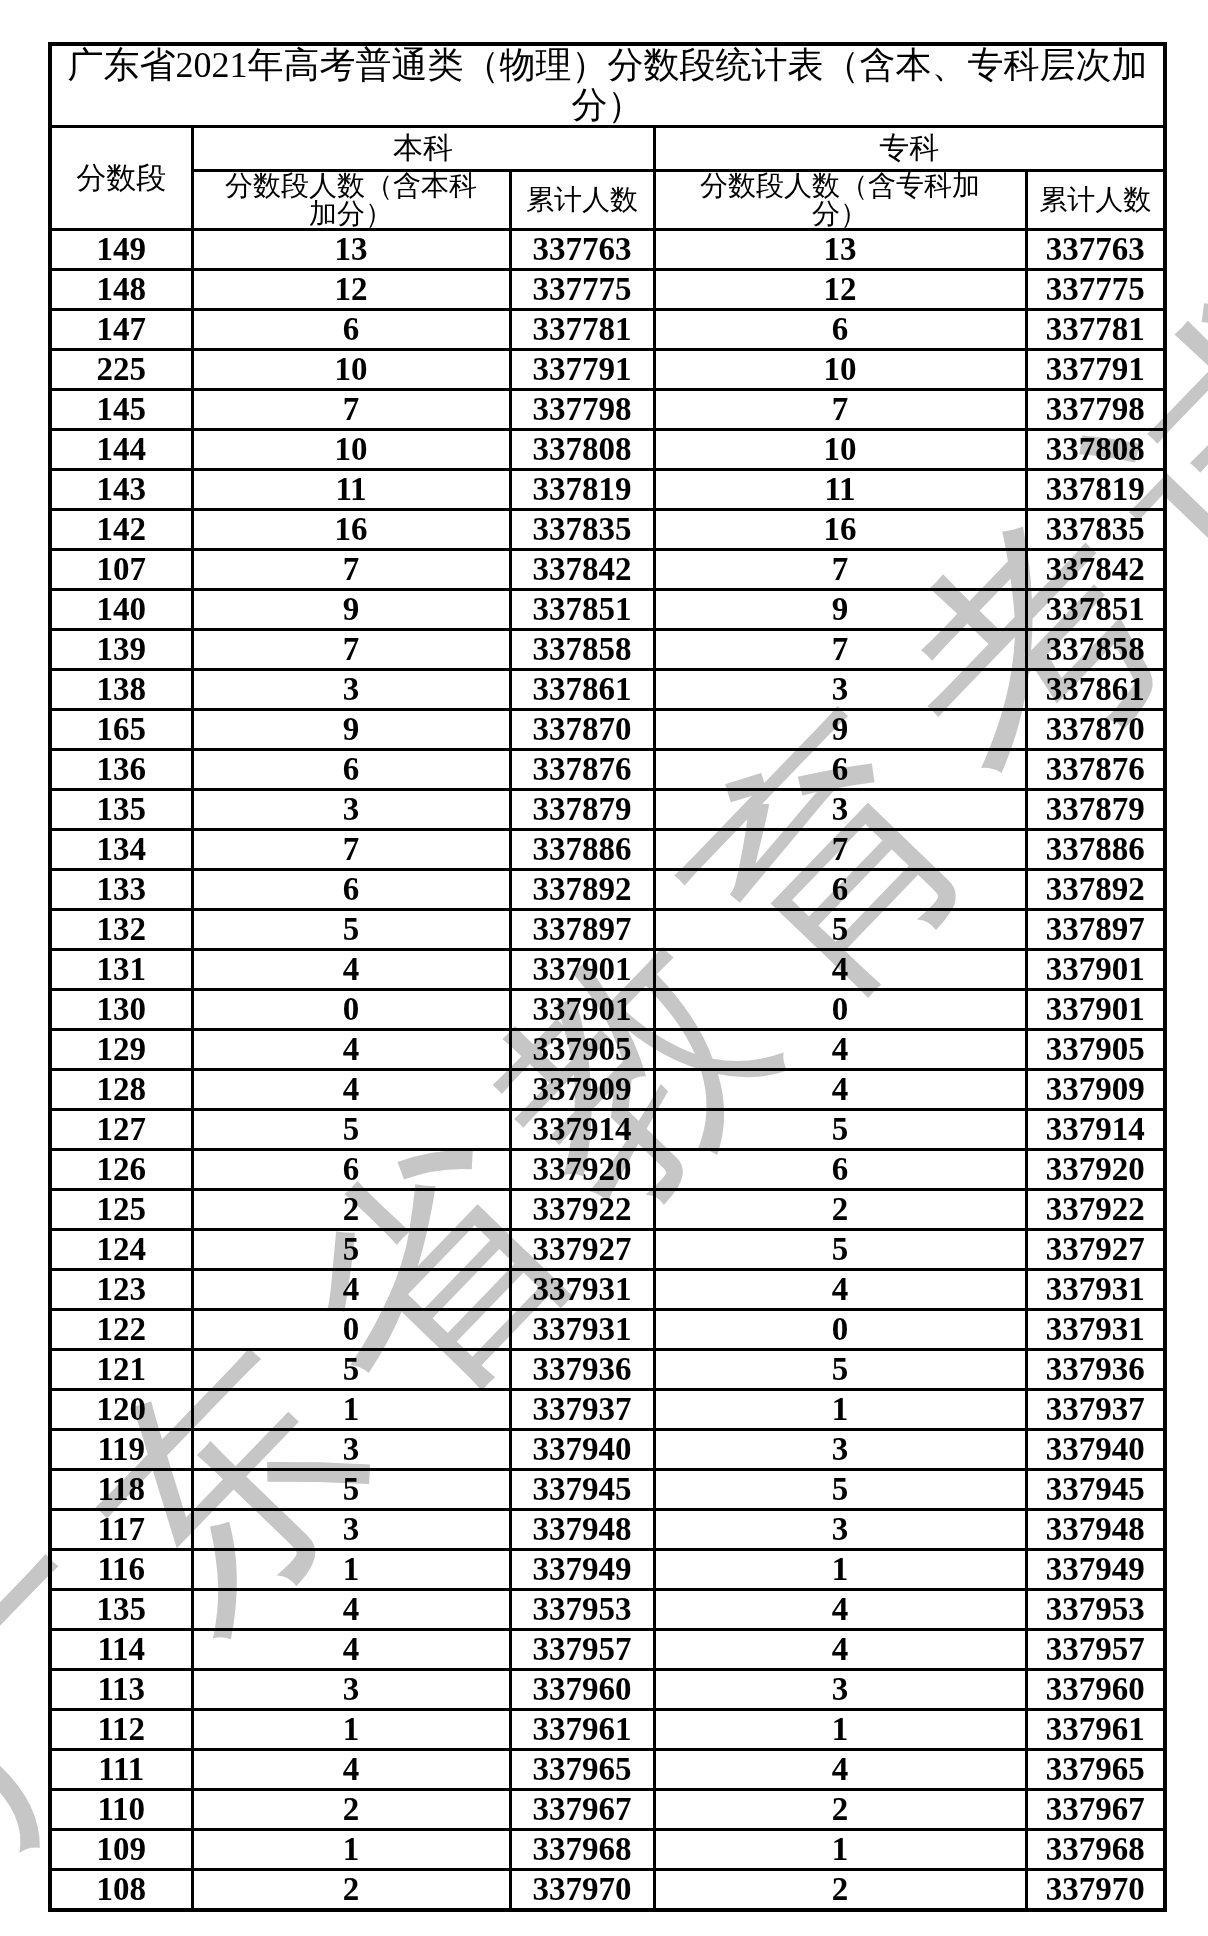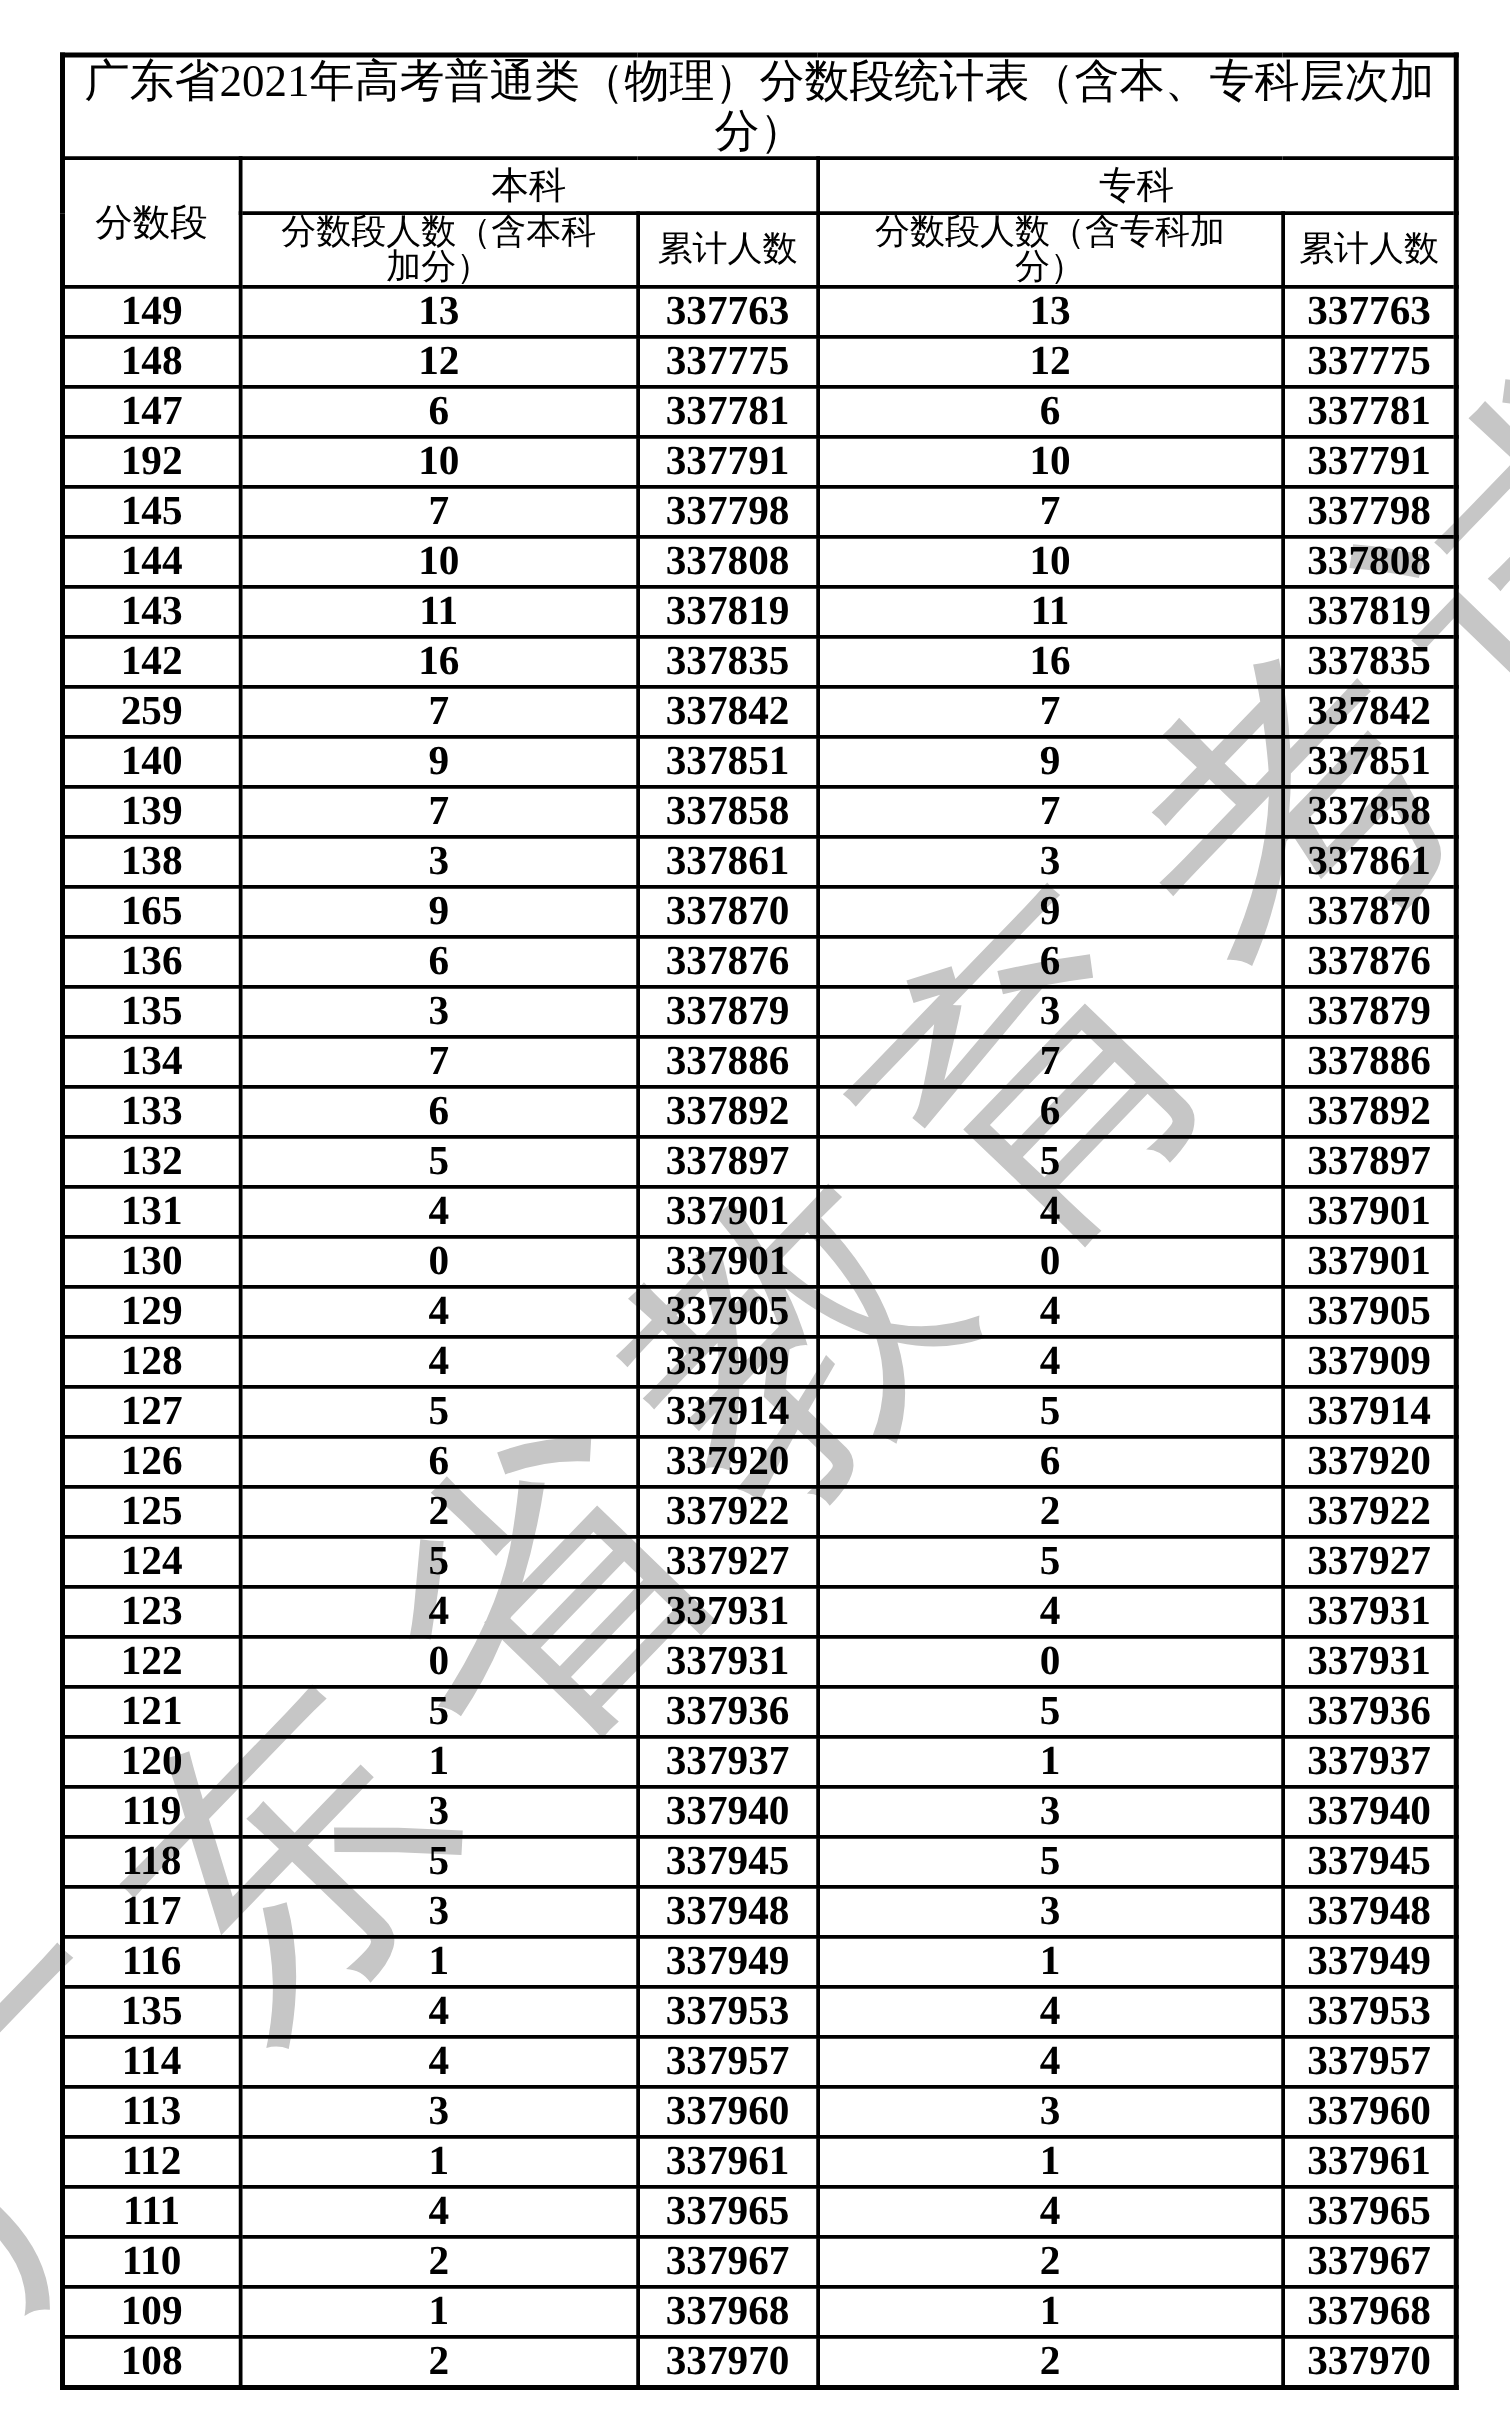--- a/index.html
+++ b/index.html
@@ -110,21 +110,21 @@
         <td>337775</td>
       </tr>
       <tr class="data-row">
         <td>147</td>
         <td>6</td>
         <td>337781</td>
         <td>6</td>
         <td>337781</td>
       </tr>
       <tr class="data-row">
-        <td>192</td>
+        <td>225</td>
         <td>10</td>
         <td>337791</td>
         <td>10</td>
         <td>337791</td>
       </tr>
       <tr class="data-row">
         <td>145</td>
         <td>7</td>
         <td>337798</td>
         <td>7</td>
@@ -145,21 +145,21 @@
         <td>337819</td>
       </tr>
       <tr class="data-row">
         <td>142</td>
         <td>16</td>
         <td>337835</td>
         <td>16</td>
         <td>337835</td>
       </tr>
       <tr class="data-row">
-        <td>259</td>
+        <td>107</td>
         <td>7</td>
         <td>337842</td>
         <td>7</td>
         <td>337842</td>
       </tr>
       <tr class="data-row">
         <td>140</td>
         <td>9</td>
         <td>337851</td>
         <td>9</td>

